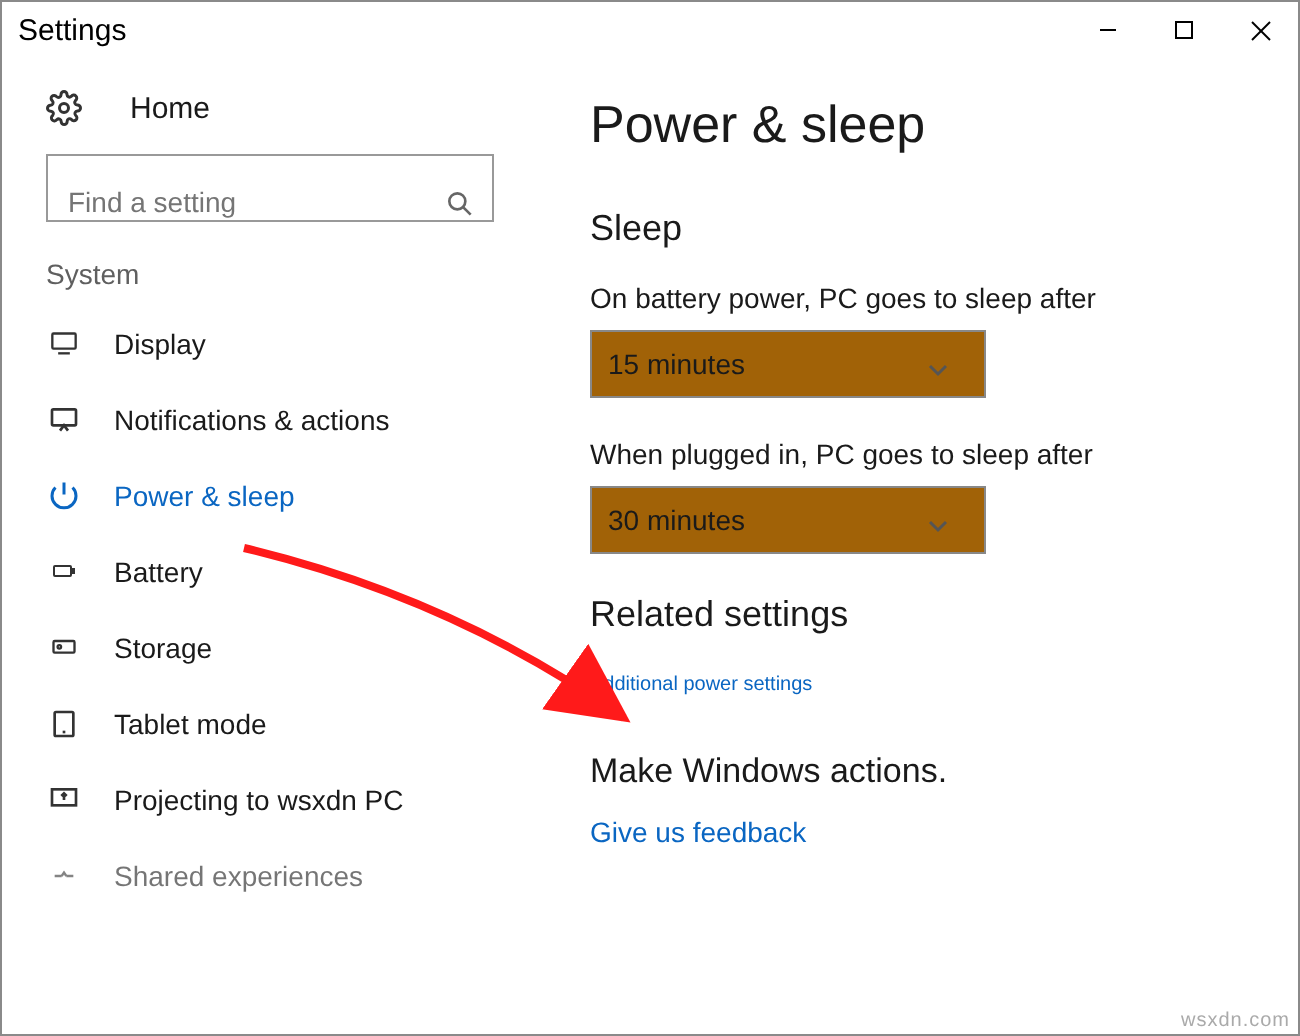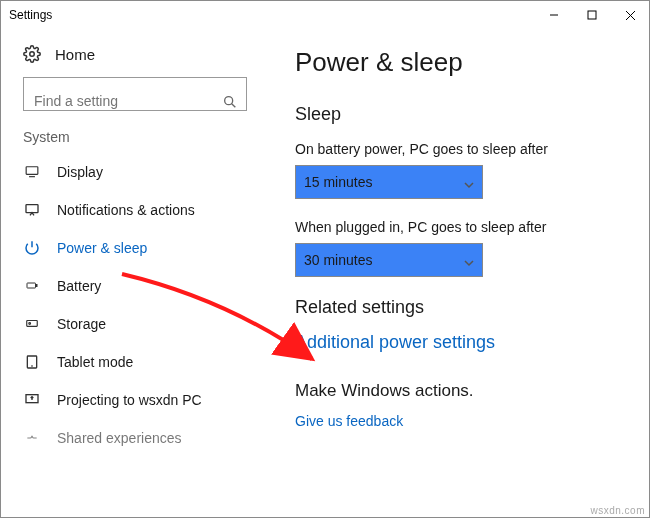--- a/index.html
+++ b/index.html
@@ -25,21 +25,21 @@
   
   .titlebar {
     height: 28px;
     display: flex;
     align-items: center;
     justify-content: space-between;
     padding-left: 8px;
     border-bottom: 0;
   }
   .titlebar-title {
-    font-size: 12px;
+    font-size: 15px;
     color: #000;
   }
   .win-controls {
     display: flex;
     height: 28px;
   }
   .win-btn {
     width: 38px;
     height: 28px;
     display: flex;
@@ -55,21 +55,21 @@
   }
   .sidebar {
     width: 268px;
     padding: 10px 0 0 0;
     box-sizing: border-box;
     overflow: hidden;
   }
   .home-row {
     display: flex;
     align-items: center;
-    gap: 14px;
+    gap: 24px;
     padding: 6px 0 14px 22px;
     font-size: 15px;
   }
   .gear {
     width: 18px; height: 18px; color:#333;
   }
   .search {
     margin: 0 22px 18px 22px;
     height: 32px;
     border: 1px solid #999;
@@ -131,29 +131,29 @@
     font-size: 14px;
     margin: 16px 0 8px 0;
   }
   .select {
     width: 170px;
     height: 32px;
     border: 1px solid #888;
     display:flex;
     align-items:center;
     justify-content:space-between;
-    padding: 0 8px 0 8px;
+    padding: 0 18px 0 8px;
     font-size: 14px;
     margin-bottom: 20px;
-    background:#3b82f6;
+    background:#a16207;
   }
   .chev { width:10px; height:10px; color:#555;}
   .link {
     color: #0a66c2;
-    font-size: 18px;
+    font-size: 10px;
     display: inline-block;
   }
   .make-better {
     font-weight: 400;
     font-size: 17px;
     margin: 28px 0 12px 0;
   }
   .feedback { color:#0a66c2; font-size:14px; }
   .scrollbar {
     position:absolute; right:0; top:0; width:14px; height:100%;

